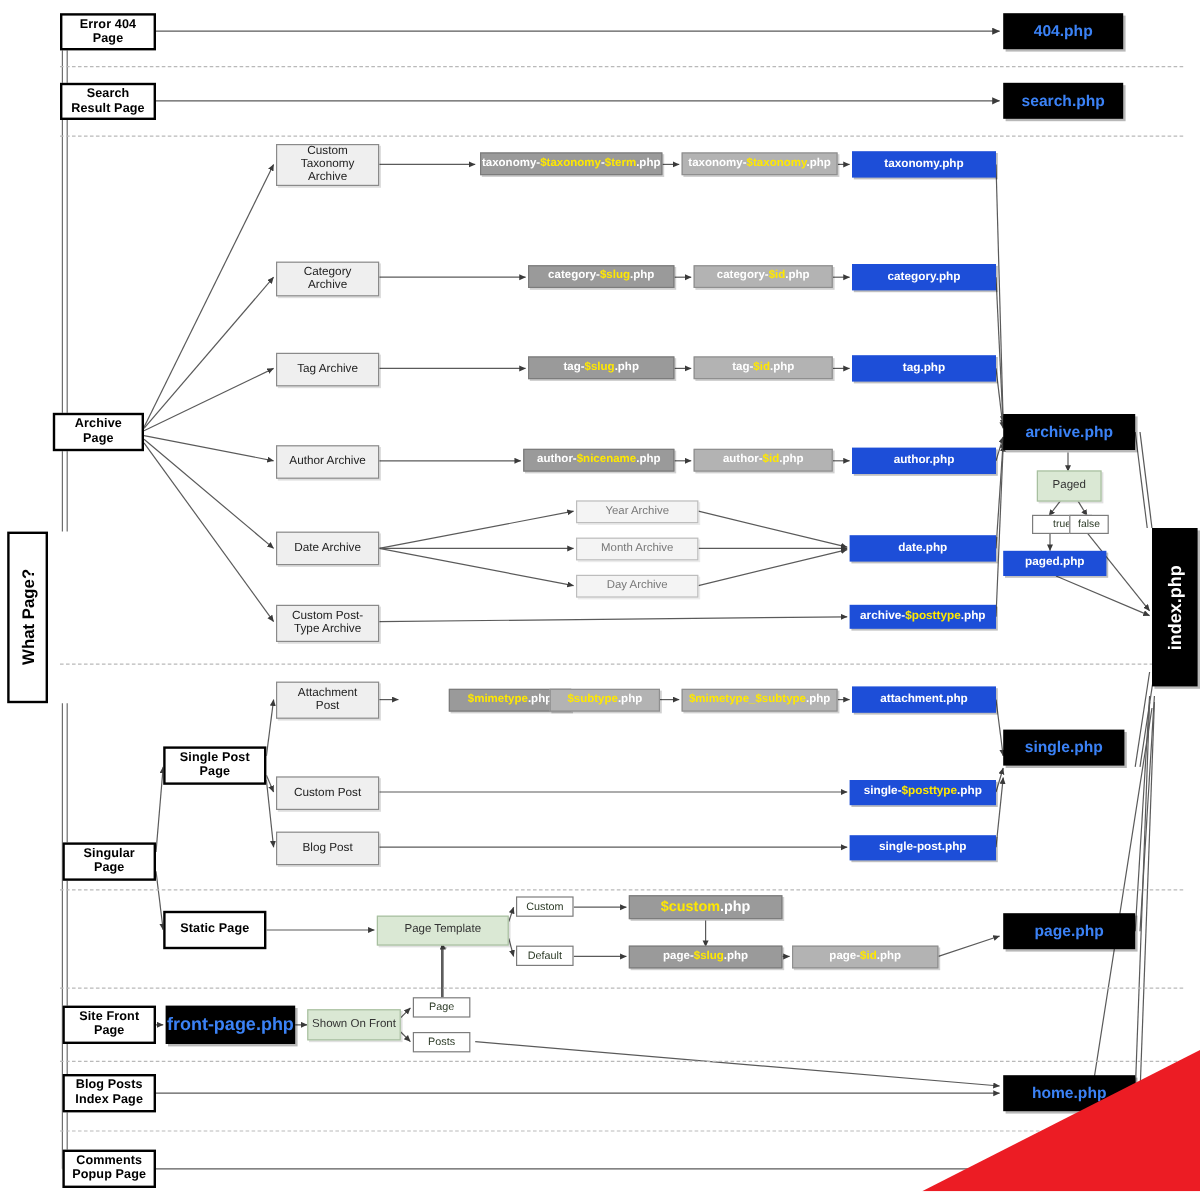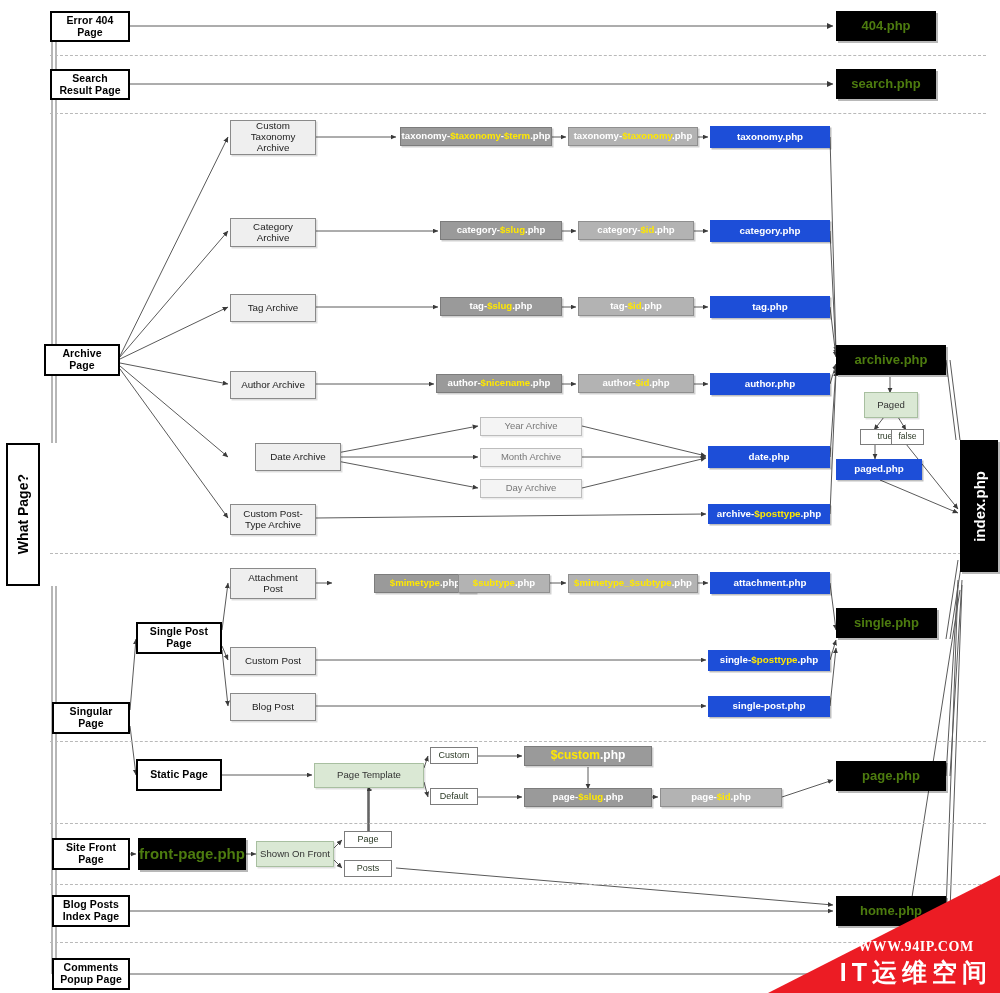--- a/index.html
+++ b/index.html
@@ -80,21 +80,21 @@
   .tpl-dark {
     background: #1d4ed8;
     color: #ffffff;
     font-size: 11.5px;
     box-shadow: 1.5px 1.5px 0 rgba(0,0,0,.25);
   }
   .tpl-dark.small { font-size: 9.8px; font-weight: bold; }
   
   .tpl-black {
     background: #000000;
-    color: #4d7c0f;
+    color: #3b82f6;
     font-size: 14.5px;
     font-weight: bold;
     box-shadow: 2px 2px 0 rgba(0,0,0,.28);
   }
   .tpl-black.sm { font-size: 13px; }
 
   
   .decision {
     background: #dae8d4;
     border: 1px solid #a8bfa0;
@@ -367,21 +367,21 @@
   <div class="node sub-node" style="left:230px; top:218px; width:86px; height:29px;">
     <span>Category
 Archive</span>
   </div>
   <div class="node sub-node" style="left:230px; top:294px; width:86px; height:28px;">
     <span>Tag Archive</span>
   </div>
   <div class="node sub-node" style="left:230px; top:371px; width:86px; height:28px;">
     <span>Author Archive</span>
   </div>
-  <div class="node sub-node" style="left:230px; top:443px; width:86px; height:28px;margin-left:25px;">
+  <div class="node sub-node" style="left:230px; top:443px; width:86px; height:28px;">
     <span>Date Archive</span>
   </div>
   <div class="node sub-node" style="left:230px; top:504px; width:86px; height:31px;">
     <span>Custom Post-
 Type Archive</span>
   </div>
 
   <div class="node faint-node" style="left:480px; top:417px; width:102px; height:19px;">
     <span>Year Archive</span>
   </div>
@@ -544,18 +544,14 @@
     <span>search.php</span>
   </div>
 
   <div id="index-php">
     <span class="rot">index.php</span>
   </div>
 
   <svg id="watermark" viewBox="0 0 232 118">
     <path d="M232,0 L232,118 L0,118 Z" fill="#ec1c24"></path>
   </svg>
-  <div id="wm-text">
-    <div id="wm-url">WWW.94IP.COM</div>
-    <div id="wm-cn">IT运维空间</div>
-  </div>
 
 </div>
 
 </body></html>

